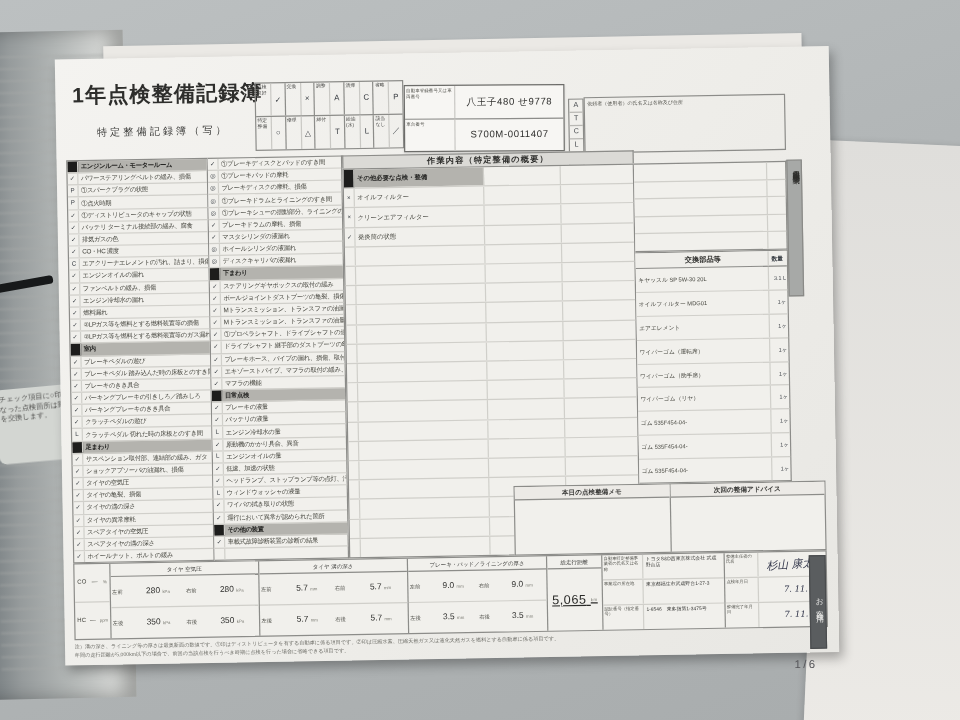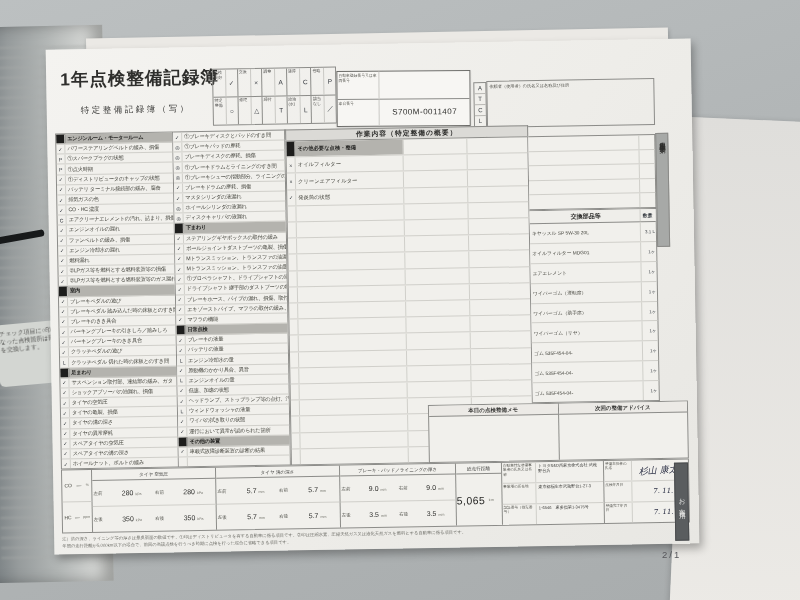--- a/index.html
+++ b/index.html
@@ -110,21 +110,21 @@
     justify-content:center;color:#3c3c3a;white-space:nowrap;overflow:hidden;}
   .brow{flex:1;display:flex;align-items:center;border-bottom:1px solid #d0cfca;overflow:hidden;}
   .brow:last-child{border-bottom:none;}
   .bl{font-size:4.5px;color:#55554f;width:17px;flex:none;padding-left:1px;}
   .bv{flex:1;font-size:7px;color:#2f2f2d;text-align:center;}
   .bu{font-size:3.6px;color:#77776f;}
   .b-co{width:30px;}   .b-press{width:124px;} .b-tread{width:124px;}
   .b-pad{width:116px;} .b-odo{width:46px;}    .b-shop{width:102px;} .b-sign{flex:1;}
   .co-row{flex:1;display:flex;align-items:center;justify-content:space-around;font-size:5px;color:#46463f;border-bottom:1px solid #d0cfca;}
   .co-row:last-child{border-bottom:none;}
-  .odo-val{flex:1;display:flex;align-items:center;font-size:10.5px;color:#2a2a28;letter-spacing:.5px;}
+  .odo-val{flex:1;display:flex;align-items:center;justify-content:center;font-size:10.5px;color:#2a2a28;letter-spacing:.5px;text-decoration:underline;}
   .shop-row{flex:1;display:flex;border-bottom:1px solid #d0cfca;overflow:hidden;}
   .shop-row:last-child{border-bottom:none;}
   .shop-lab{width:34px;flex:none;font-size:3.6px;color:#55554f;border-right:1px solid #d0cfca;padding:1px;line-height:1.2;overflow:hidden;}
   .shop-val{flex:1;font-size:4.1px;color:#3c3c3a;padding:1px 2px;line-height:1.25;overflow:hidden;}
   .sign-row{flex:1;display:flex;border-bottom:1px solid #d0cfca;overflow:hidden;}
   .sign-row:last-child{border-bottom:none;}
   .sign-lab{width:28px;flex:none;font-size:3.6px;color:#55554f;border-right:1px solid #d0cfca;padding:1px;line-height:1.2;}
   .ink{flex:1;display:flex;align-items:center;justify-content:flex-end;padding-right:4px;
     font-family:"DejaVu Serif",serif;font-style:italic;color:#2e3247;}
   .ink.name{font-size:9px;justify-content:center;transform:rotate(-3deg);}
@@ -212,20 +212,21 @@
     <div class="strip-cell">A</div>
         <div class="strip-cell">T</div>
         <div class="strip-cell">C</div>
         <div class="strip-cell">L</div>
         <div class="strip-cell">P</div>
       </div>
 
     <div class="abs sticker">
       <div class="st-row">
         <span class="st-lab">自動車登録番号又は車両番号</span>
+        <span class="st-val">八王子480 せ9778</span>
       </div>
       <div class="st-row">
         <span class="st-lab">車台番号</span>
         <span class="st-val">S700M-0011407</span>
       </div>
     </div>
 
     <div class="abs client">依頼者（使用者）の氏名又は名称及び住所</div>
 
     <div class="abs cl left">
@@ -797,14 +798,14 @@
 
     <div class="abs fn">
       <div>注）溝の深さ、ライニング等の厚さは最奥新面の数値です。①印はディストリビュータを有する自動車に係る項目です。②印は圧縮水素、圧縮天然ガス又は液化天然ガスを燃料とする自動車に係る項目です。</div>
       <div>年間の走行距離が5,000km以下の場合で、前回の当該点検を行うべき時期に点検を行った場合に省略できる項目です。</div>
     </div>
 
     <div class="abs side-tab">自家用乗用車等・別表第6</div>
     <div class="abs cust-tab">お客様用</div>
   </div>
 
-  <div class="page-num">2/1</div>
+  <div class="page-num">1/6</div>
 </div>
 
 </body></html>

